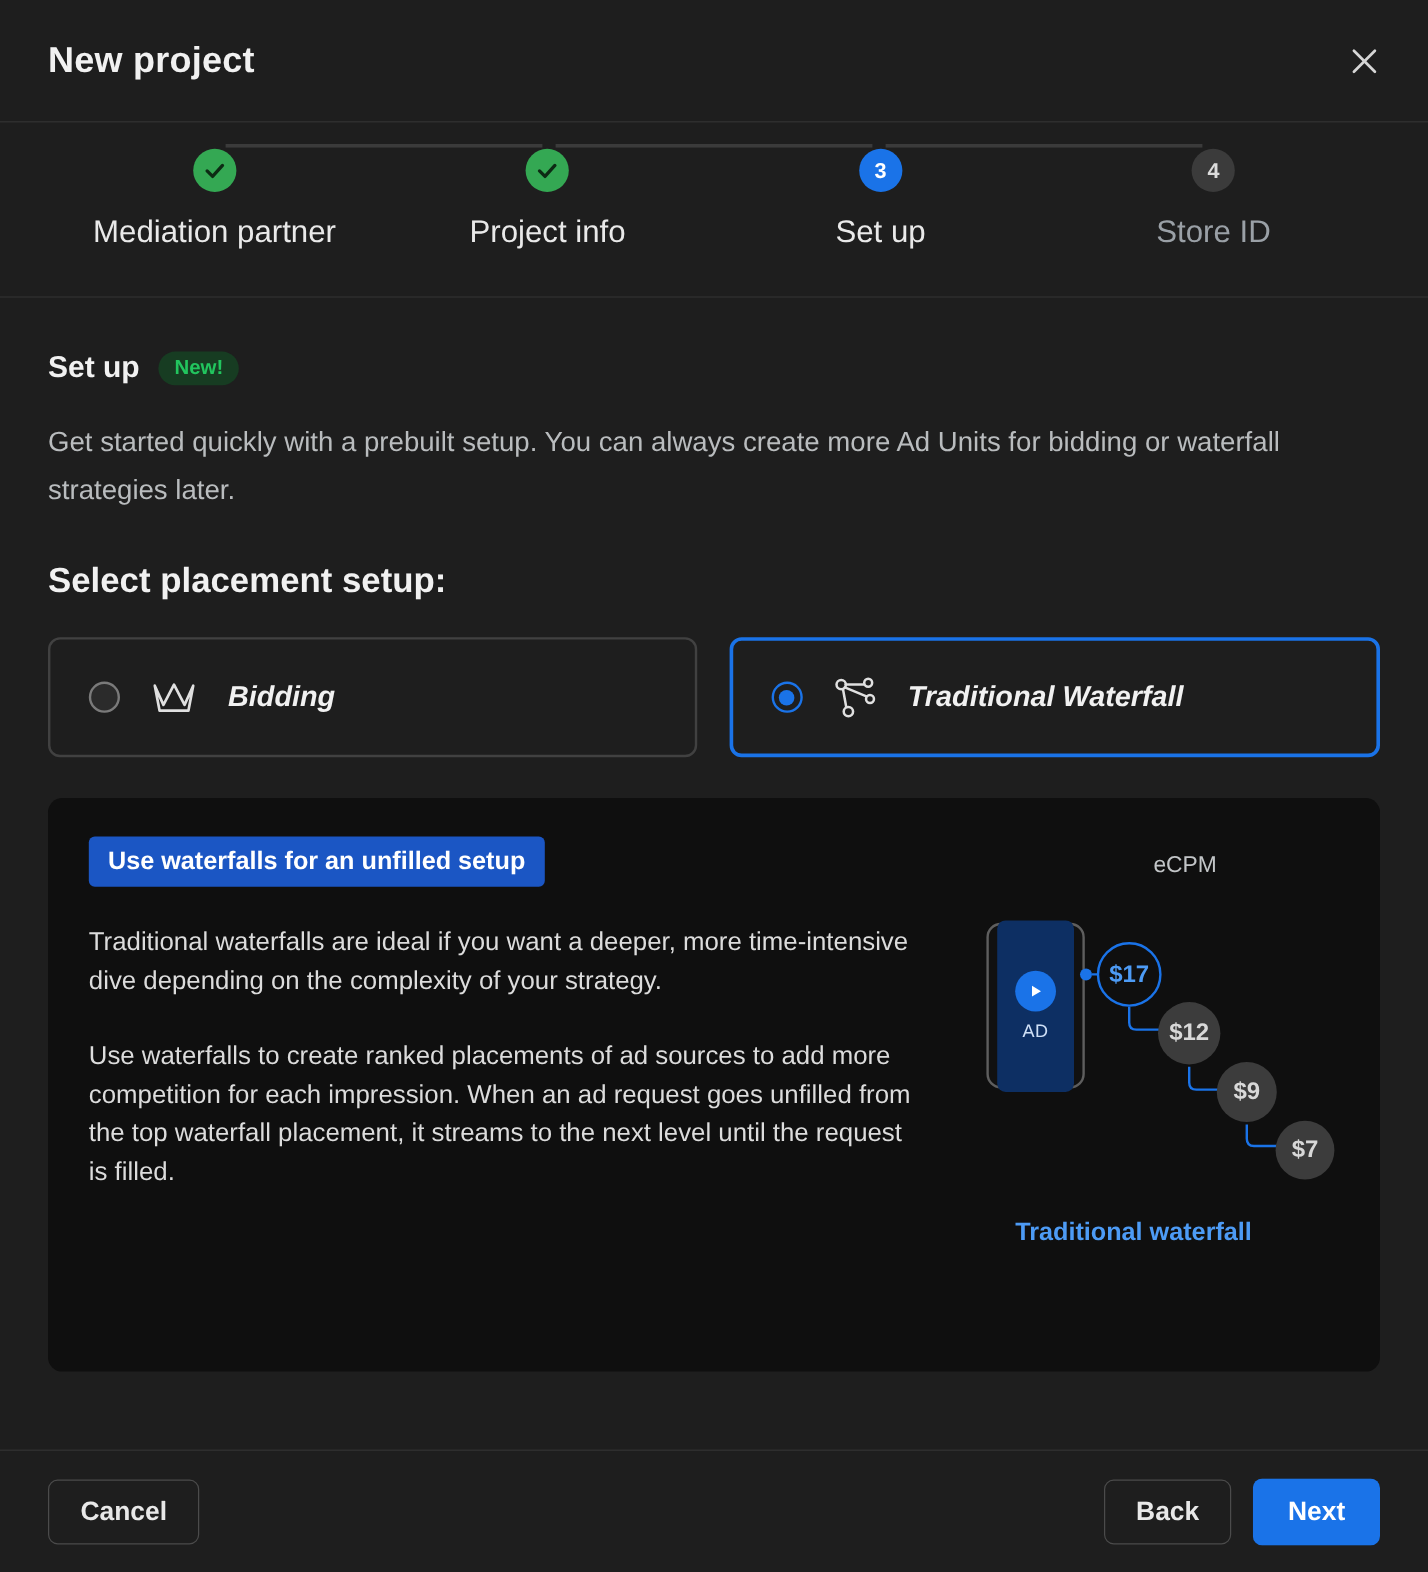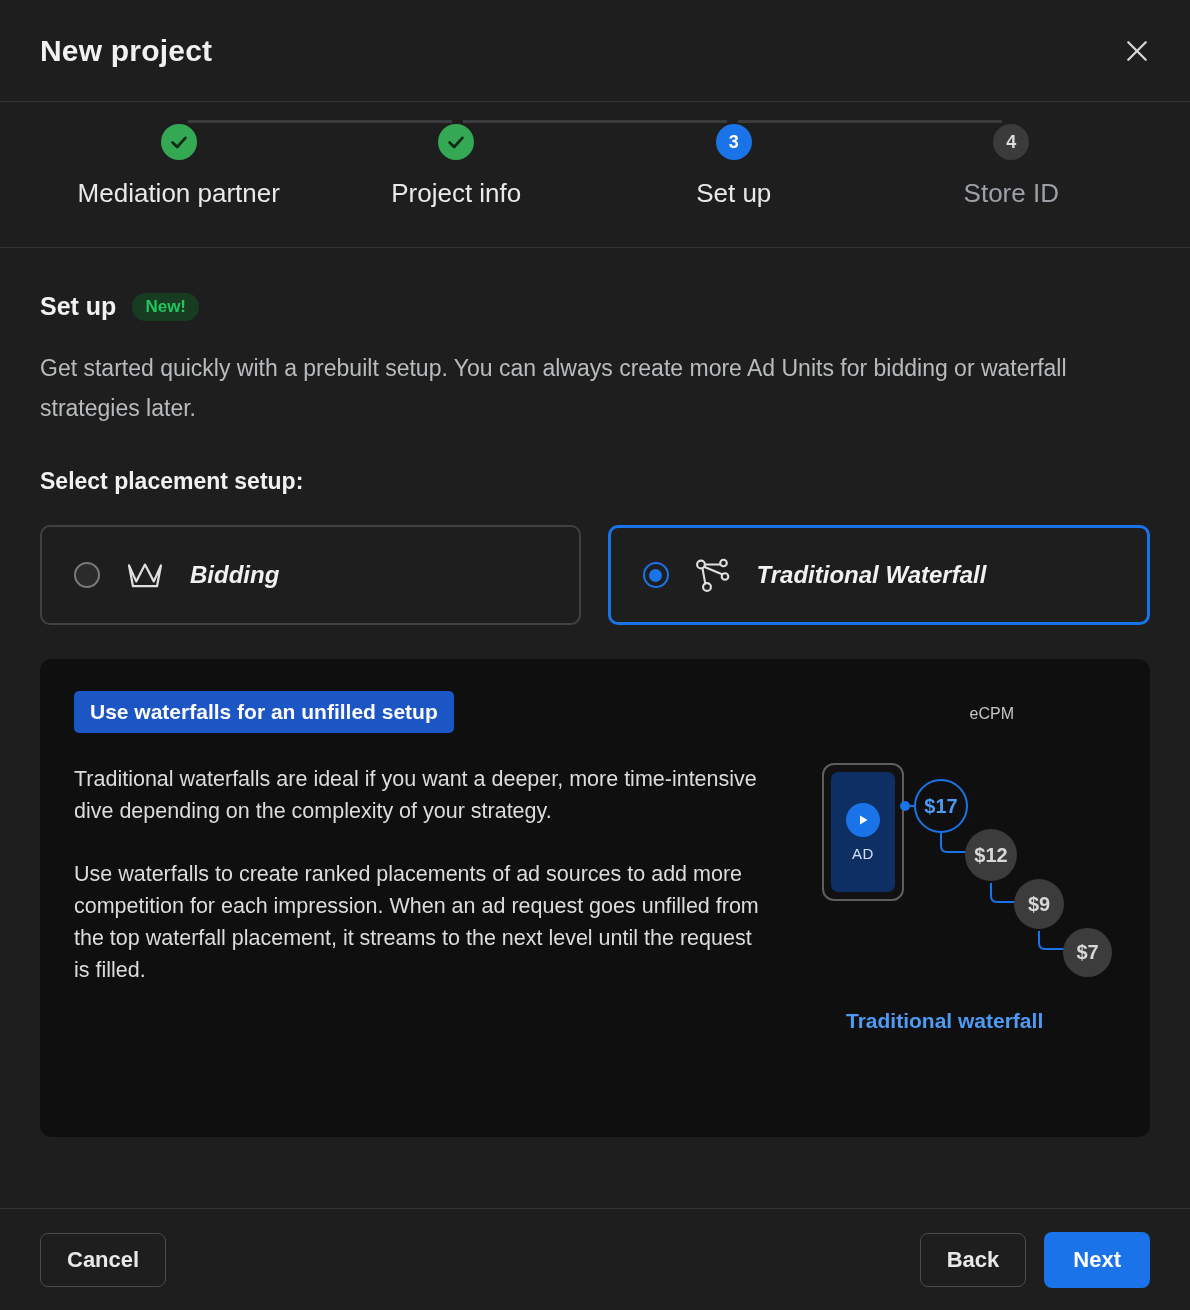--- a/index.html
+++ b/index.html
@@ -115,21 +115,21 @@
   }
   .desc {
     margin-top: 28px;
     font-size: 23px;
     line-height: 1.72;
     color: #b9bcbe;
     max-width: 1110px;
   }
   .select-label {
     margin-top: 40px;
-    font-size: 23px;
+    font-size: 29px;
     font-weight: bold;
     color: #f1f1f1;
   }
 
   
   .options {
     display: flex;
     gap: 27px;
     margin-top: 30px;
     font-style: italic;
@@ -203,38 +203,38 @@
     color: #dcdcdc;
   }
   .info-right {
     flex: 1 1 auto;
     position: relative;
   }
   .ecpm-label {
     position: absolute;
     right: 102px;
     top: 14px;
-    font-size: 16px;
+    font-size: 19px;
     color: #c2c5c7;
   }
   .phone {
     position: absolute;
     left: 38px;
     top: 72px;
     width: 82px;
     height: 138px;
     border: 2px solid #5e5e5e;
     border-radius: 12px;
     background: #111;
     display: flex;
     align-items: center;
     justify-content: center;
   }
   .phone-inner {
-    width: 64px; height: 120px;
+    width: 64px; height: 143px;
     background: #0d2f63;
     border-radius: 7px;
     display: flex;
     flex-direction: column;
     align-items: center;
     justify-content: center;
     gap: 8px;
   }
   .play-circle {
     width: 34px; height: 34px;

